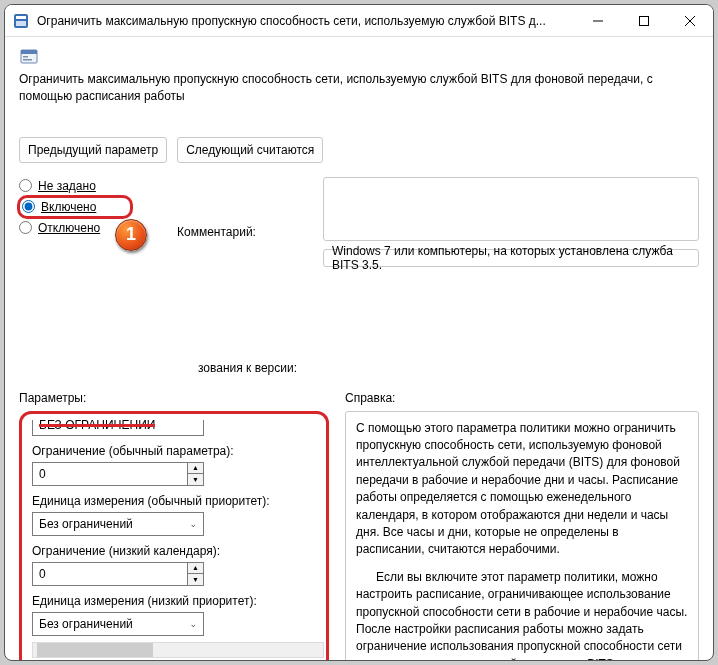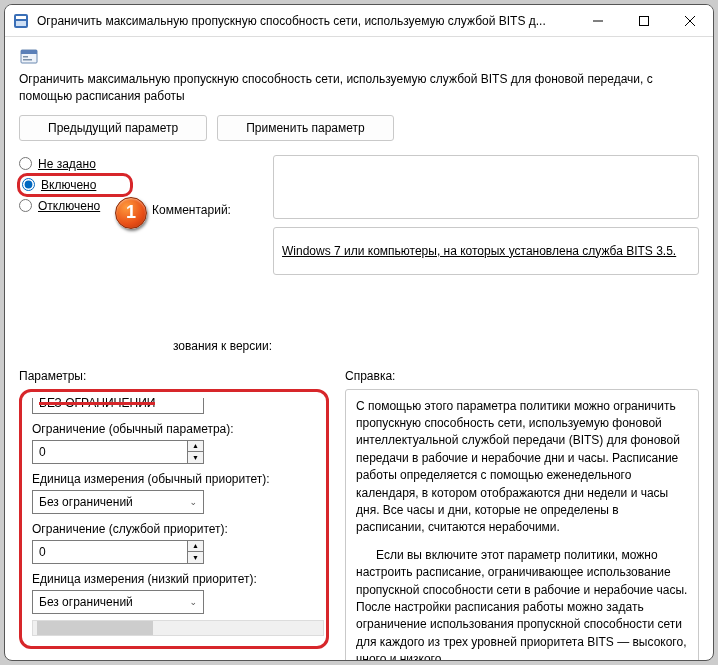--- a/index.html
+++ b/index.html
@@ -57,27 +57,28 @@
   .pageicon {
     width: 20px; height:20px; margin-bottom:4px;
     display:flex; align-items:center; justify-content:center;
   }
   .desc { line-height: 1.4; margin-bottom: 10px; }
   .navrow { display:flex; gap:10px; margin-bottom: 14px; }
   .btn {
     background:#fdfdfd;
     border:1px solid #c9c9c9;
     border-radius:3px;
-    padding:5px 28px;
+    padding:5px 8px;
     font-size:12px;
     cursor:default;
+    margin-top:22px;
   }
   .mid {
     display:flex;
-    gap:1px;
+    gap:26px;
   }
   .radios { width:132px; }
   .radio-row {
     display:flex; align-items:center; gap:6px;
     padding:2px 0;
   }
   .radio-row input { margin:0; accent-color:#0067c0; }
   .radio-row label { text-decoration: underline; }
   .highlight-radio {
     border: 3px solid #d7262a;
@@ -92,26 +93,26 @@
   .fieldlbl { margin-bottom:2px;margin-top:48px; }
   .textarea {
     width:100%; height:64px;
     border:1px solid #c9c9c9;
     border-radius:3px;
     resize:none;
     background:#fff;
     font: inherit;
   }
   .versionbox {
-    width:100%; height:48px;
+    width:100%; height:18px;
     border:1px solid #c9c9c9;
     border-radius:3px;
     padding:6px 8px;
     background:#fff;
-    display:flex; align-items:center;text-decoration:underline;
+    display:flex; align-items:center;
   }
   .lower {
     display:flex;
     gap:16px;
     margin-top:14px;
     flex:1;
     min-height:0;
   }
   .params-col { width:310px; display:flex; flex-direction:column; }
   .help-col { flex:1; display:flex; flex-direction:column; }
@@ -251,21 +252,21 @@
         <rect x="1" y="2" width="16" height="13" rx="1" fill="#eef3fa" stroke="#6b88b0"></rect>
         <rect x="1" y="2" width="16" height="4" fill="#5a7fb8"></rect>
         <rect x="3" y="8" width="5" height="1.5" fill="#7a8fa8"></rect>
         <rect x="3" y="11" width="9" height="1.5" fill="#7a8fa8"></rect>
       </svg>
     </span>
     <div class="desc">Ограничить максимальную пропускную способность сети, используемую службой BITS для фоновой передачи, с помощью расписания работы</div>
 
     <div class="navrow">
       <button class="btn">Предыдущий параметр</button>
-      <button class="btn">Применить параметр</button>
+      <button class="btn">Следующий считаются</button>
     </div>
 
     <div class="mid">
       <div class="radios" style="position:relative;">
         <div class="radio-row">
           <input type="radio" name="st" style="">
           <label>Не задано</label>
         </div>
         <div class="radio-row">
           <span class="highlight-radio">
@@ -311,21 +312,21 @@
                   <div>▼</div>
                 </div>
             </div>
 
             <div class="plabel">Единица измерения (обычный приоритет):</div>
             <div class="selectbox">
               <span>Без ограничений</span>
               <span class="chev">⌄</span>
             </div>
 
-            <div class="plabel">Ограничение (службой приоритет):</div>
+            <div class="plabel">Ограничение (низкий календаря):</div>
             <div class="numbox">
               <input value="0" style="">
               <div class="spinners">
                   <div>▲</div>
                   <div>▼</div>
                 </div>
             </div>
 
             <div class="plabel">Единица измерения (низкий приоритет):</div>
             <div class="selectbox">

